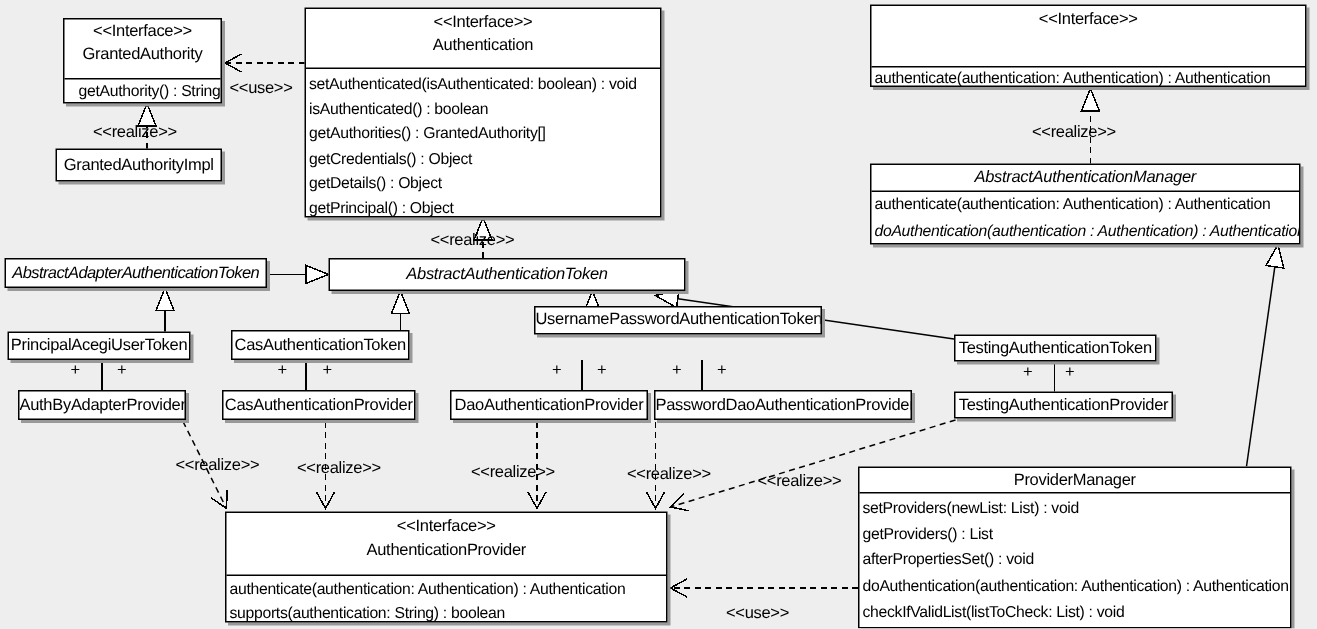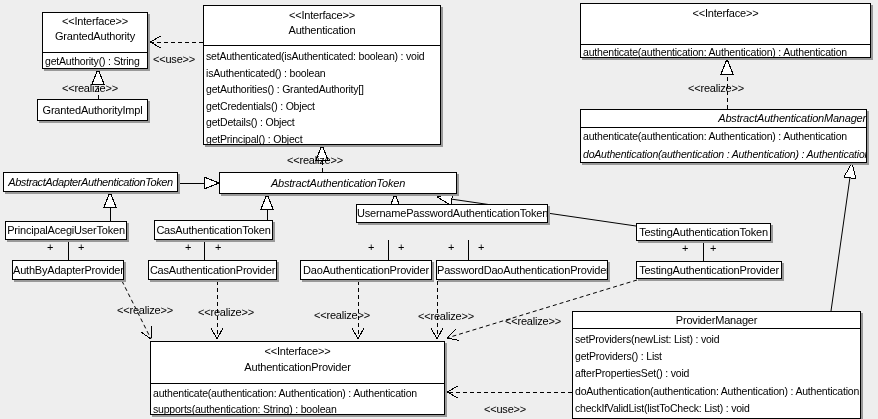--- a/index.html
+++ b/index.html
@@ -111,21 +111,21 @@
       <line x1="637" y1="280" x2="447" y2="338" stroke="#000" stroke-dasharray="4,3" shape-rendering="auto" marker-end="url(#vee)"></line>
     </g>
   </svg>
 
   <div class="uml-class" style="left:42px;top:12px;width:106px;height:57px;">
     <div class="title" style="height:37px;padding-top:2px;">
       <div class="stereo">&lt;&lt;Interface&gt;&gt;</div>
       <div class="cname" style="margin-top:3px;">GrantedAuthority</div>
     </div>
     <div class="methods">
-      <div class="m" style="line-height:16px;">getAuthority() : String</div>
+      <div class="m" style="line-height:16px;text-align:right;">getAuthority() : String</div>
     </div>
   </div>
 
   <div class="uml-class" style="left:37px;top:99px;width:111px;height:22px;">
     <div class="title nosep" style="height:20px;line-height:20px;">
       <span class="cname">GrantedAuthorityImpl</span>
     </div>
   </div>
 
   <div class="uml-class" style="left:203px;top:5px;width:238px;height:140px;">
@@ -146,21 +146,21 @@
   <div class="uml-class" style="left:580px;top:3px;width:291px;height:55px;">
     <div class="title" style="height:37px;padding-top:3px;">
       <div class="stereo">&lt;&lt;Interface&gt;&gt;</div>
     </div>
     <div class="methods">
       <div class="m" style="line-height:15px;">authenticate(authentication: Authentication) : Authentication</div>
     </div>
   </div>
 
   <div class="uml-class abstract" style="left:580px;top:109px;width:287px;height:54px;">
-    <div class="title" style="height:17px;line-height:17px;text-align:right;">
+    <div class="title" style="height:17px;line-height:17px;">
       <span class="cname">AbstractAuthenticationManager</span>
     </div>
     <div class="methods">
       <div class="m" style="line-height:17.5px;">authenticate(authentication: Authentication) : Authentication</div>
       <div class="m it" style="line-height:17.5px;">doAuthentication(authentication : Authentication) : Authentication</div>
     </div>
   </div>
 
   <div class="uml-class abstract" style="left:3px;top:172px;width:175px;height:20px;">
     <div class="title nosep" style="height:18px;line-height:18px;">

